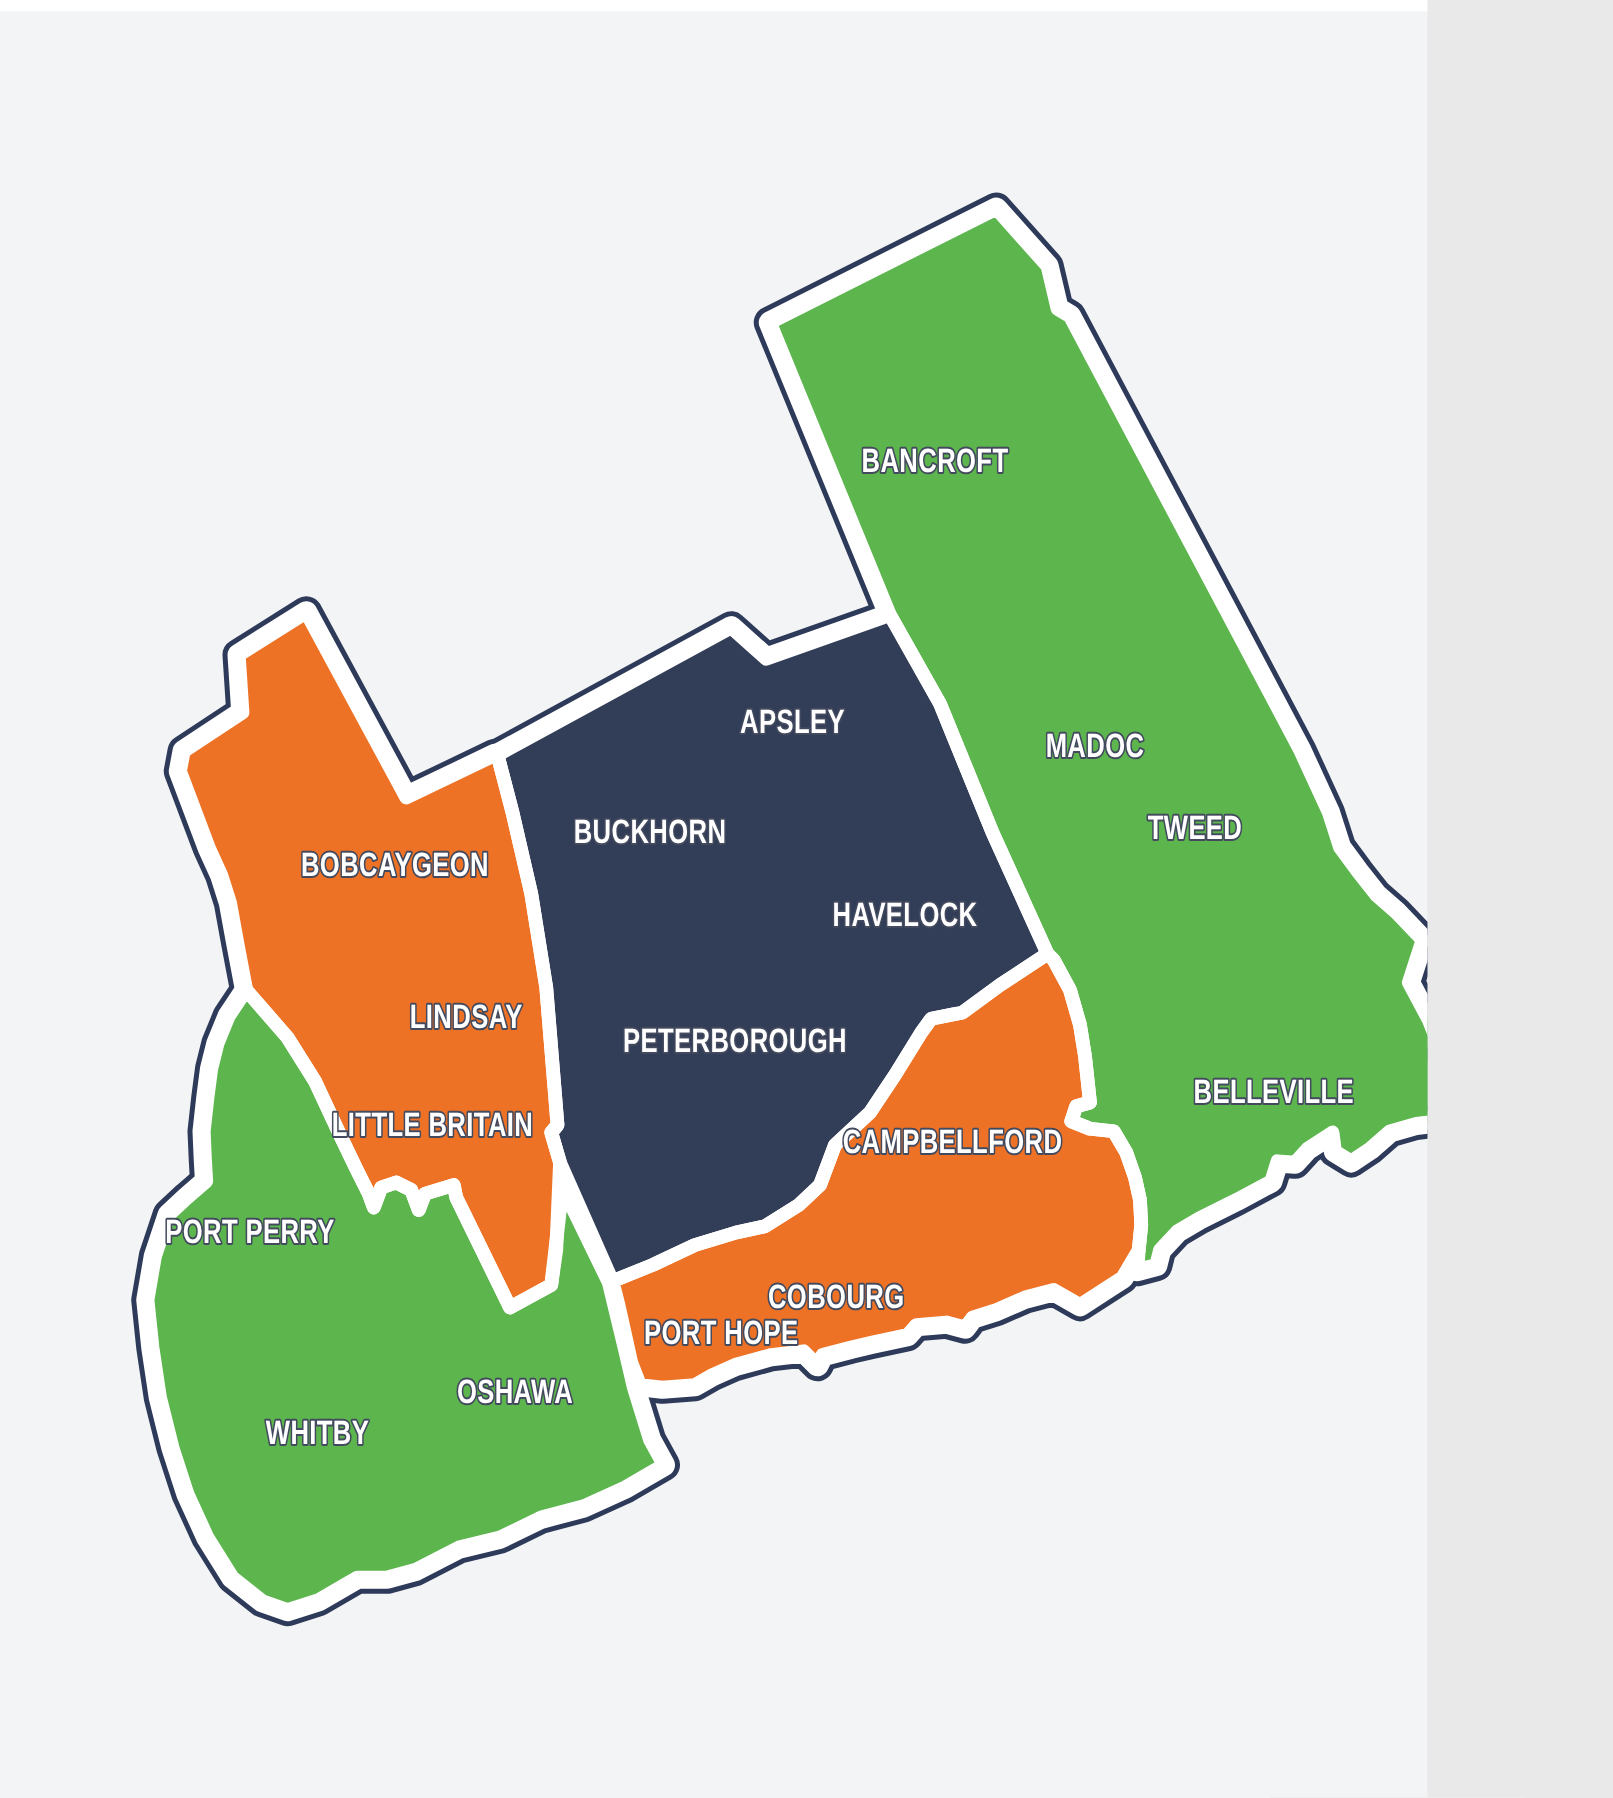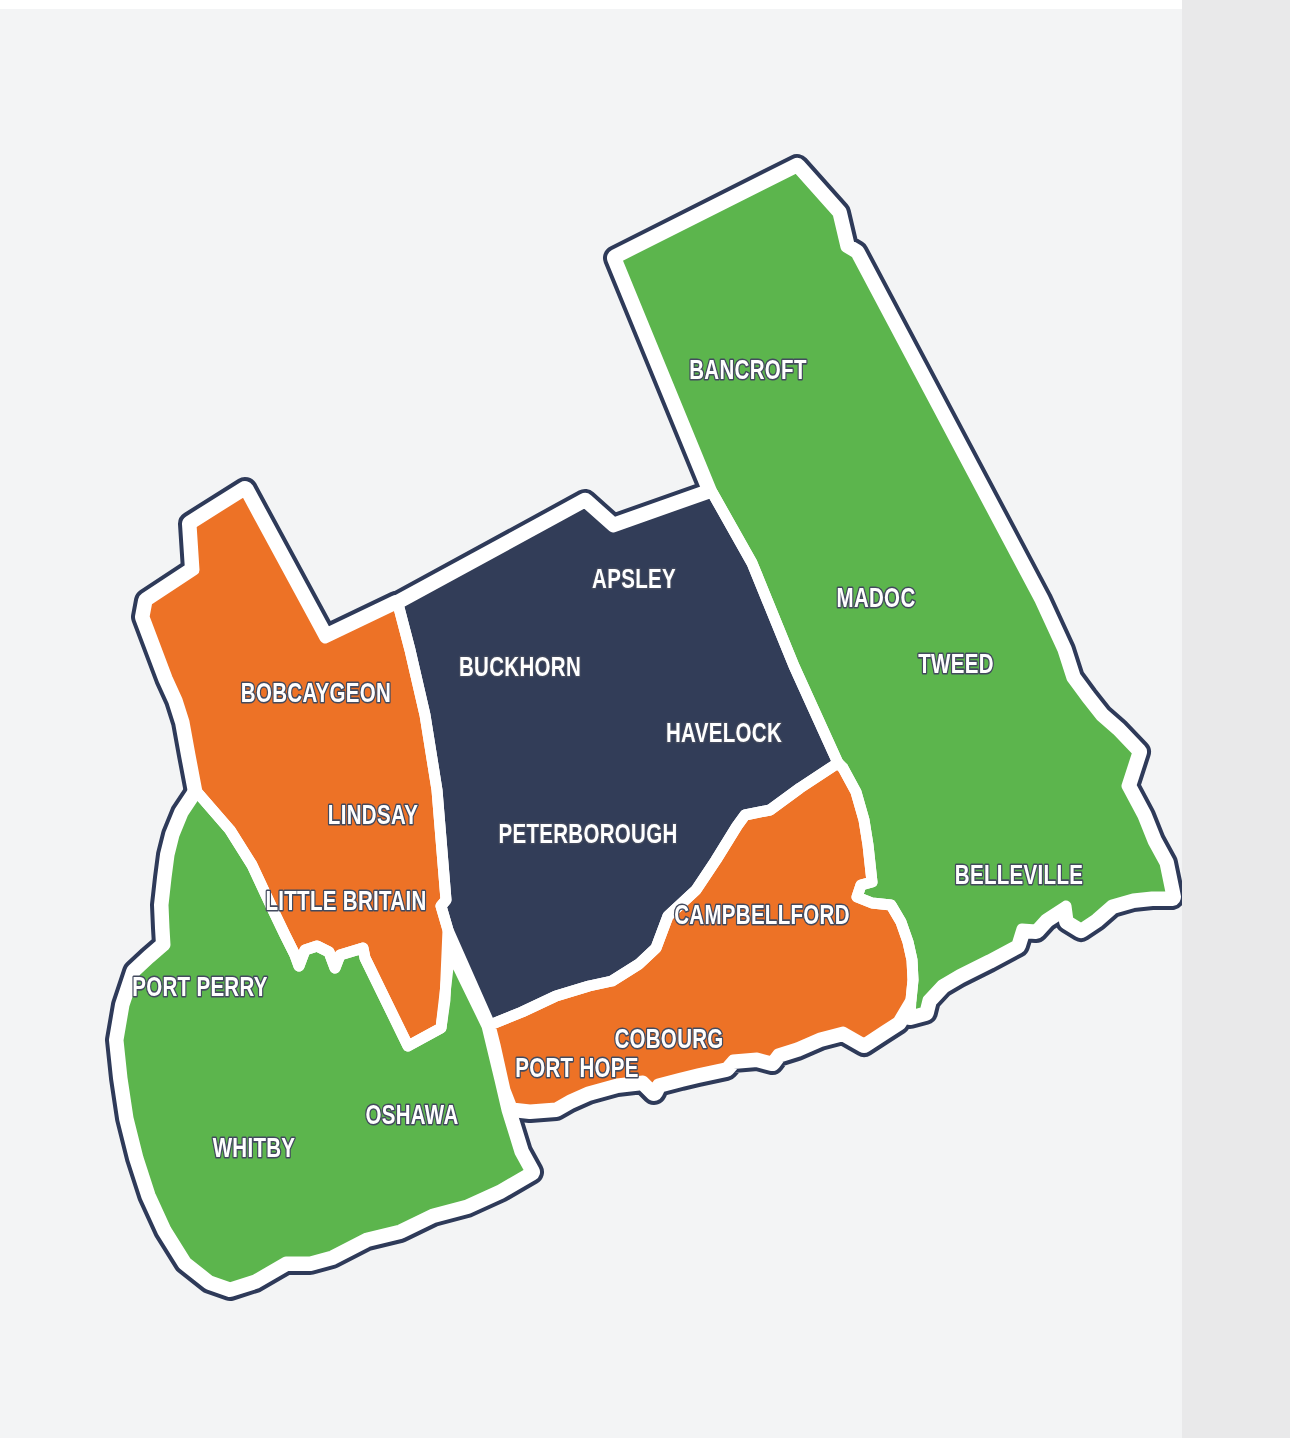--- a/index.html
+++ b/index.html
@@ -1,17 +1,17 @@
 <!DOCTYPE html>
 <html><head>
 <meta charset="utf-8">
 <style>
   html,body{margin:0;padding:0;background:#e9e9ea;}
   .screen{position:relative;width:1142px;height:1438px;background:var(--c-bg,#f3f4f5);overflow:hidden;
-          font-family:"Liberation Sans","DejaVu Sans",sans-serif;padding-left:40px;}
+          font-family:"Liberation Sans","DejaVu Sans",sans-serif;}
   .topstrip{position:absolute;left:0;top:0;width:100%;height:9px;background:var(--c-top,#ffffff);}
   svg.map{position:absolute;left:0;top:0;width:1290px;height:1438px;display:block;}
   .pass-outline use{fill:var(--c-outline);stroke:var(--c-outline);stroke-width:26;stroke-linejoin:round;stroke-linecap:round;}
   .pass-mat use{fill:var(--c-gap);stroke:var(--c-gap);stroke-width:18;stroke-linejoin:round;stroke-linecap:round;}
   .pass-fill use{stroke:none;}
   .pass-fill use.f-green{fill:var(--c-green);}
   .pass-fill use.f-orange{fill:var(--c-orange);}
   .pass-fill use.f-navy{fill:var(--c-navy);}
   .pass-gaps use{fill:none;stroke:var(--c-gap);stroke-width:11;stroke-linejoin:round;stroke-linecap:round;}
   g.lbl text{

